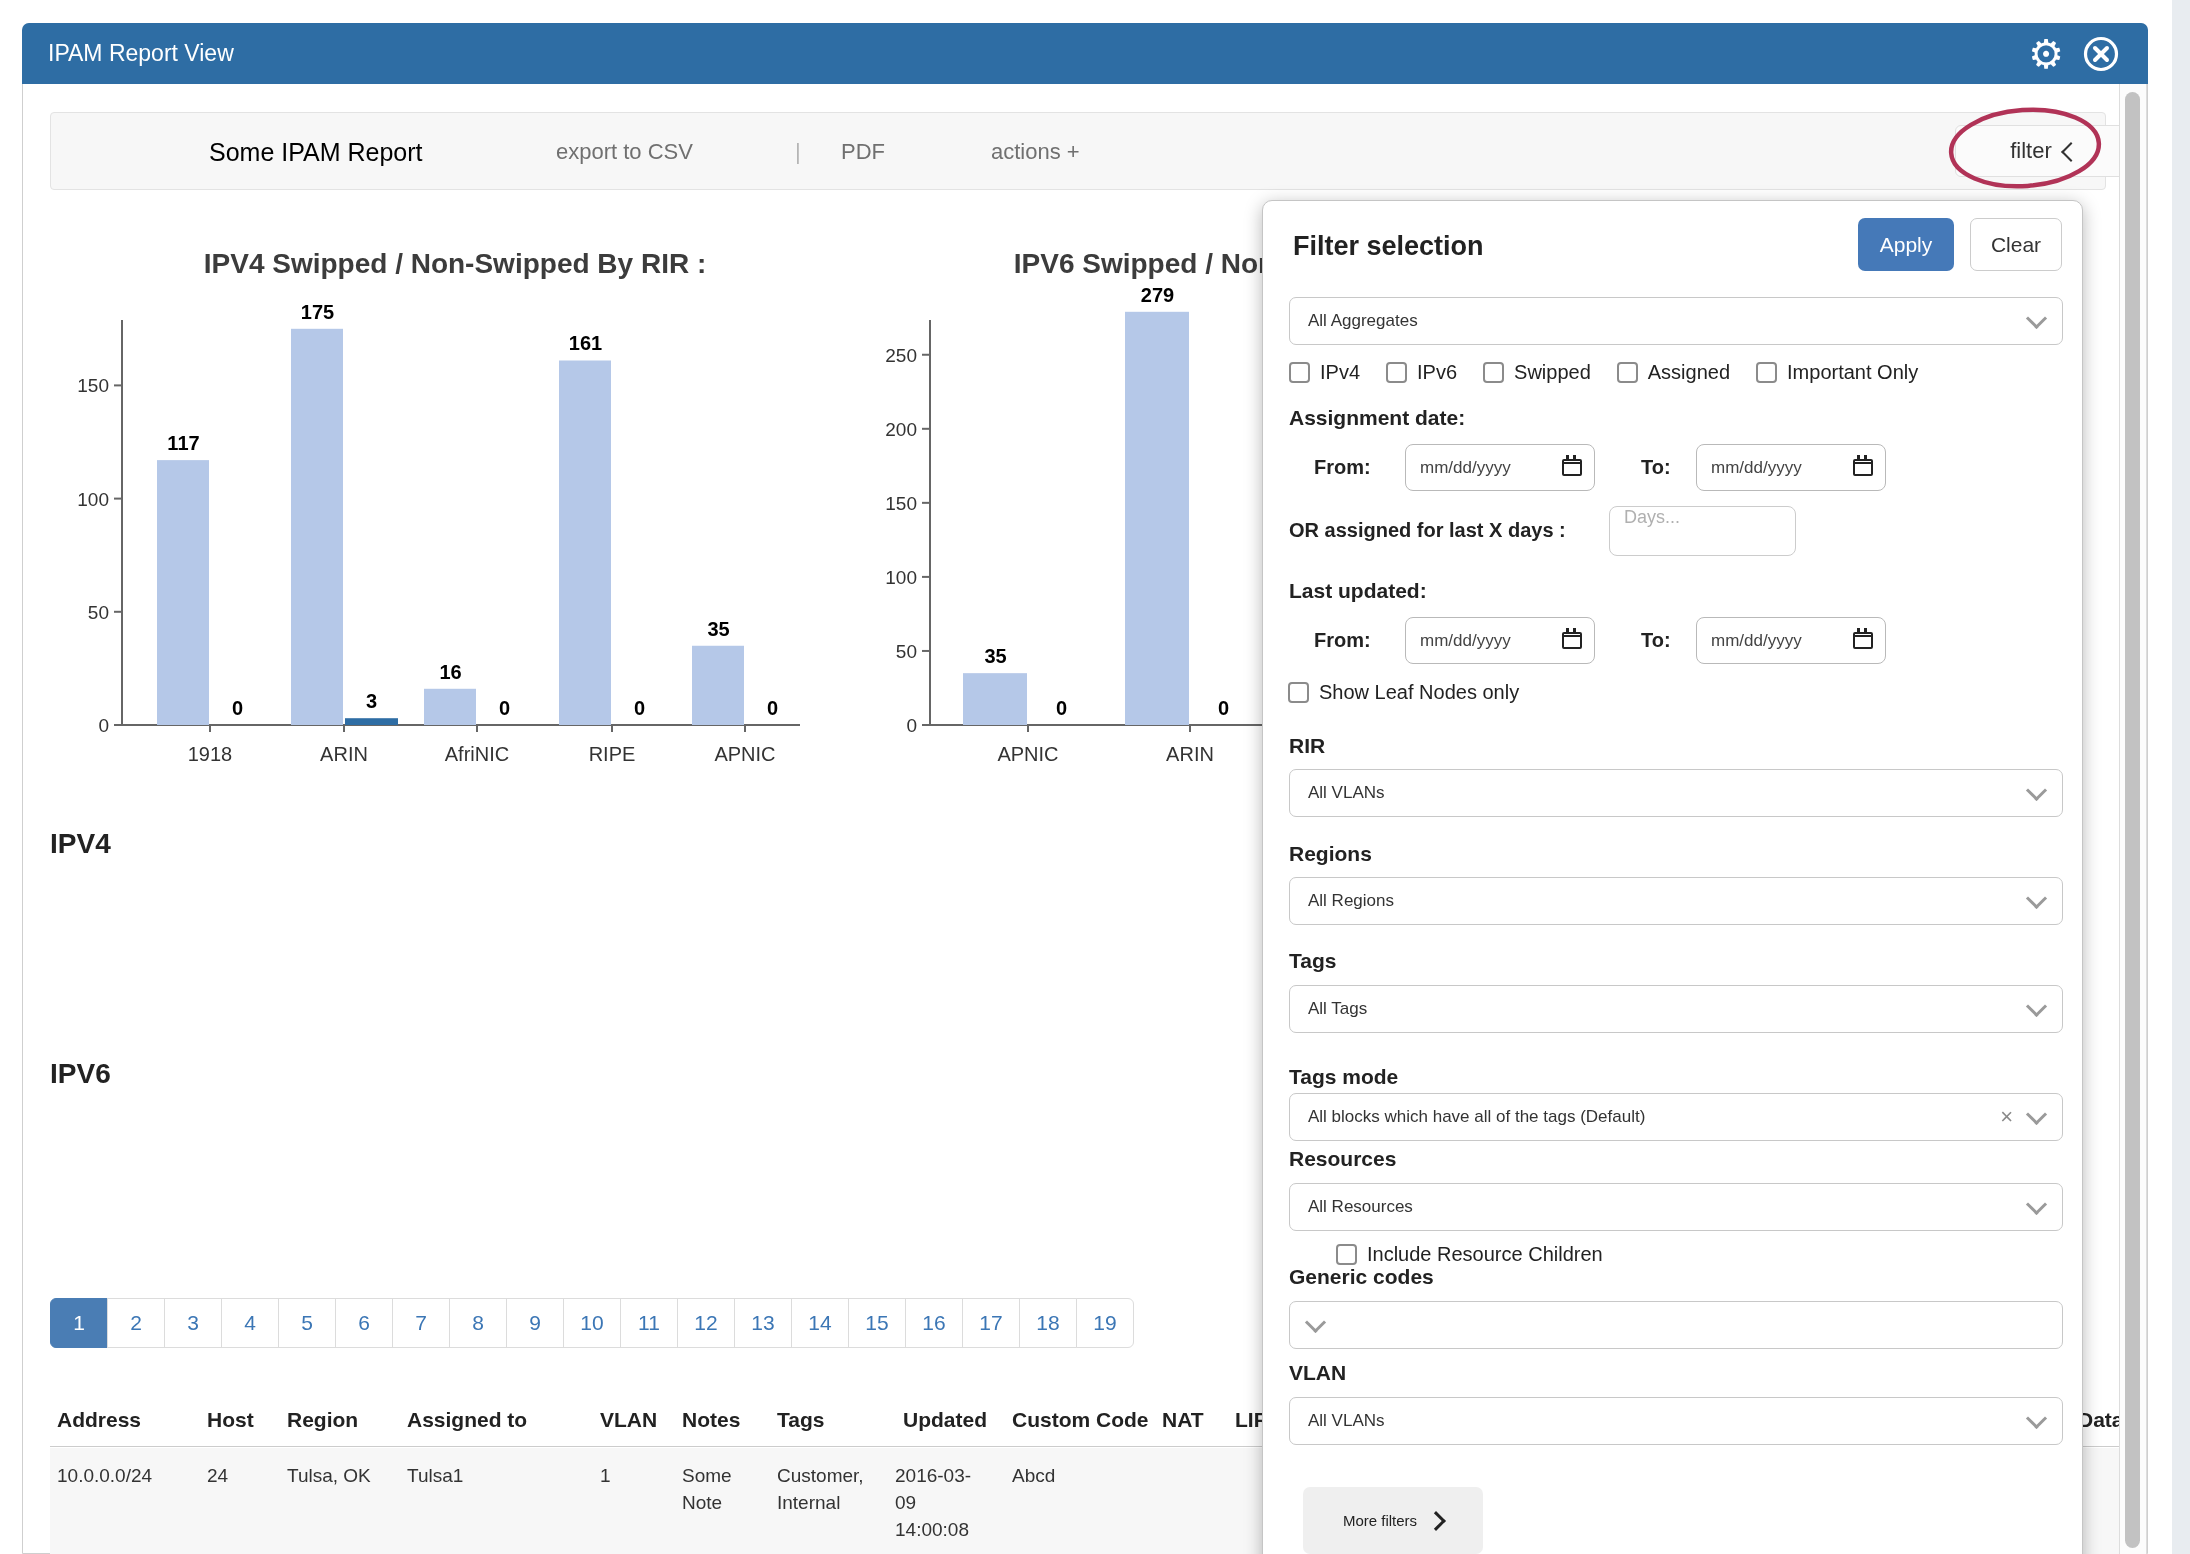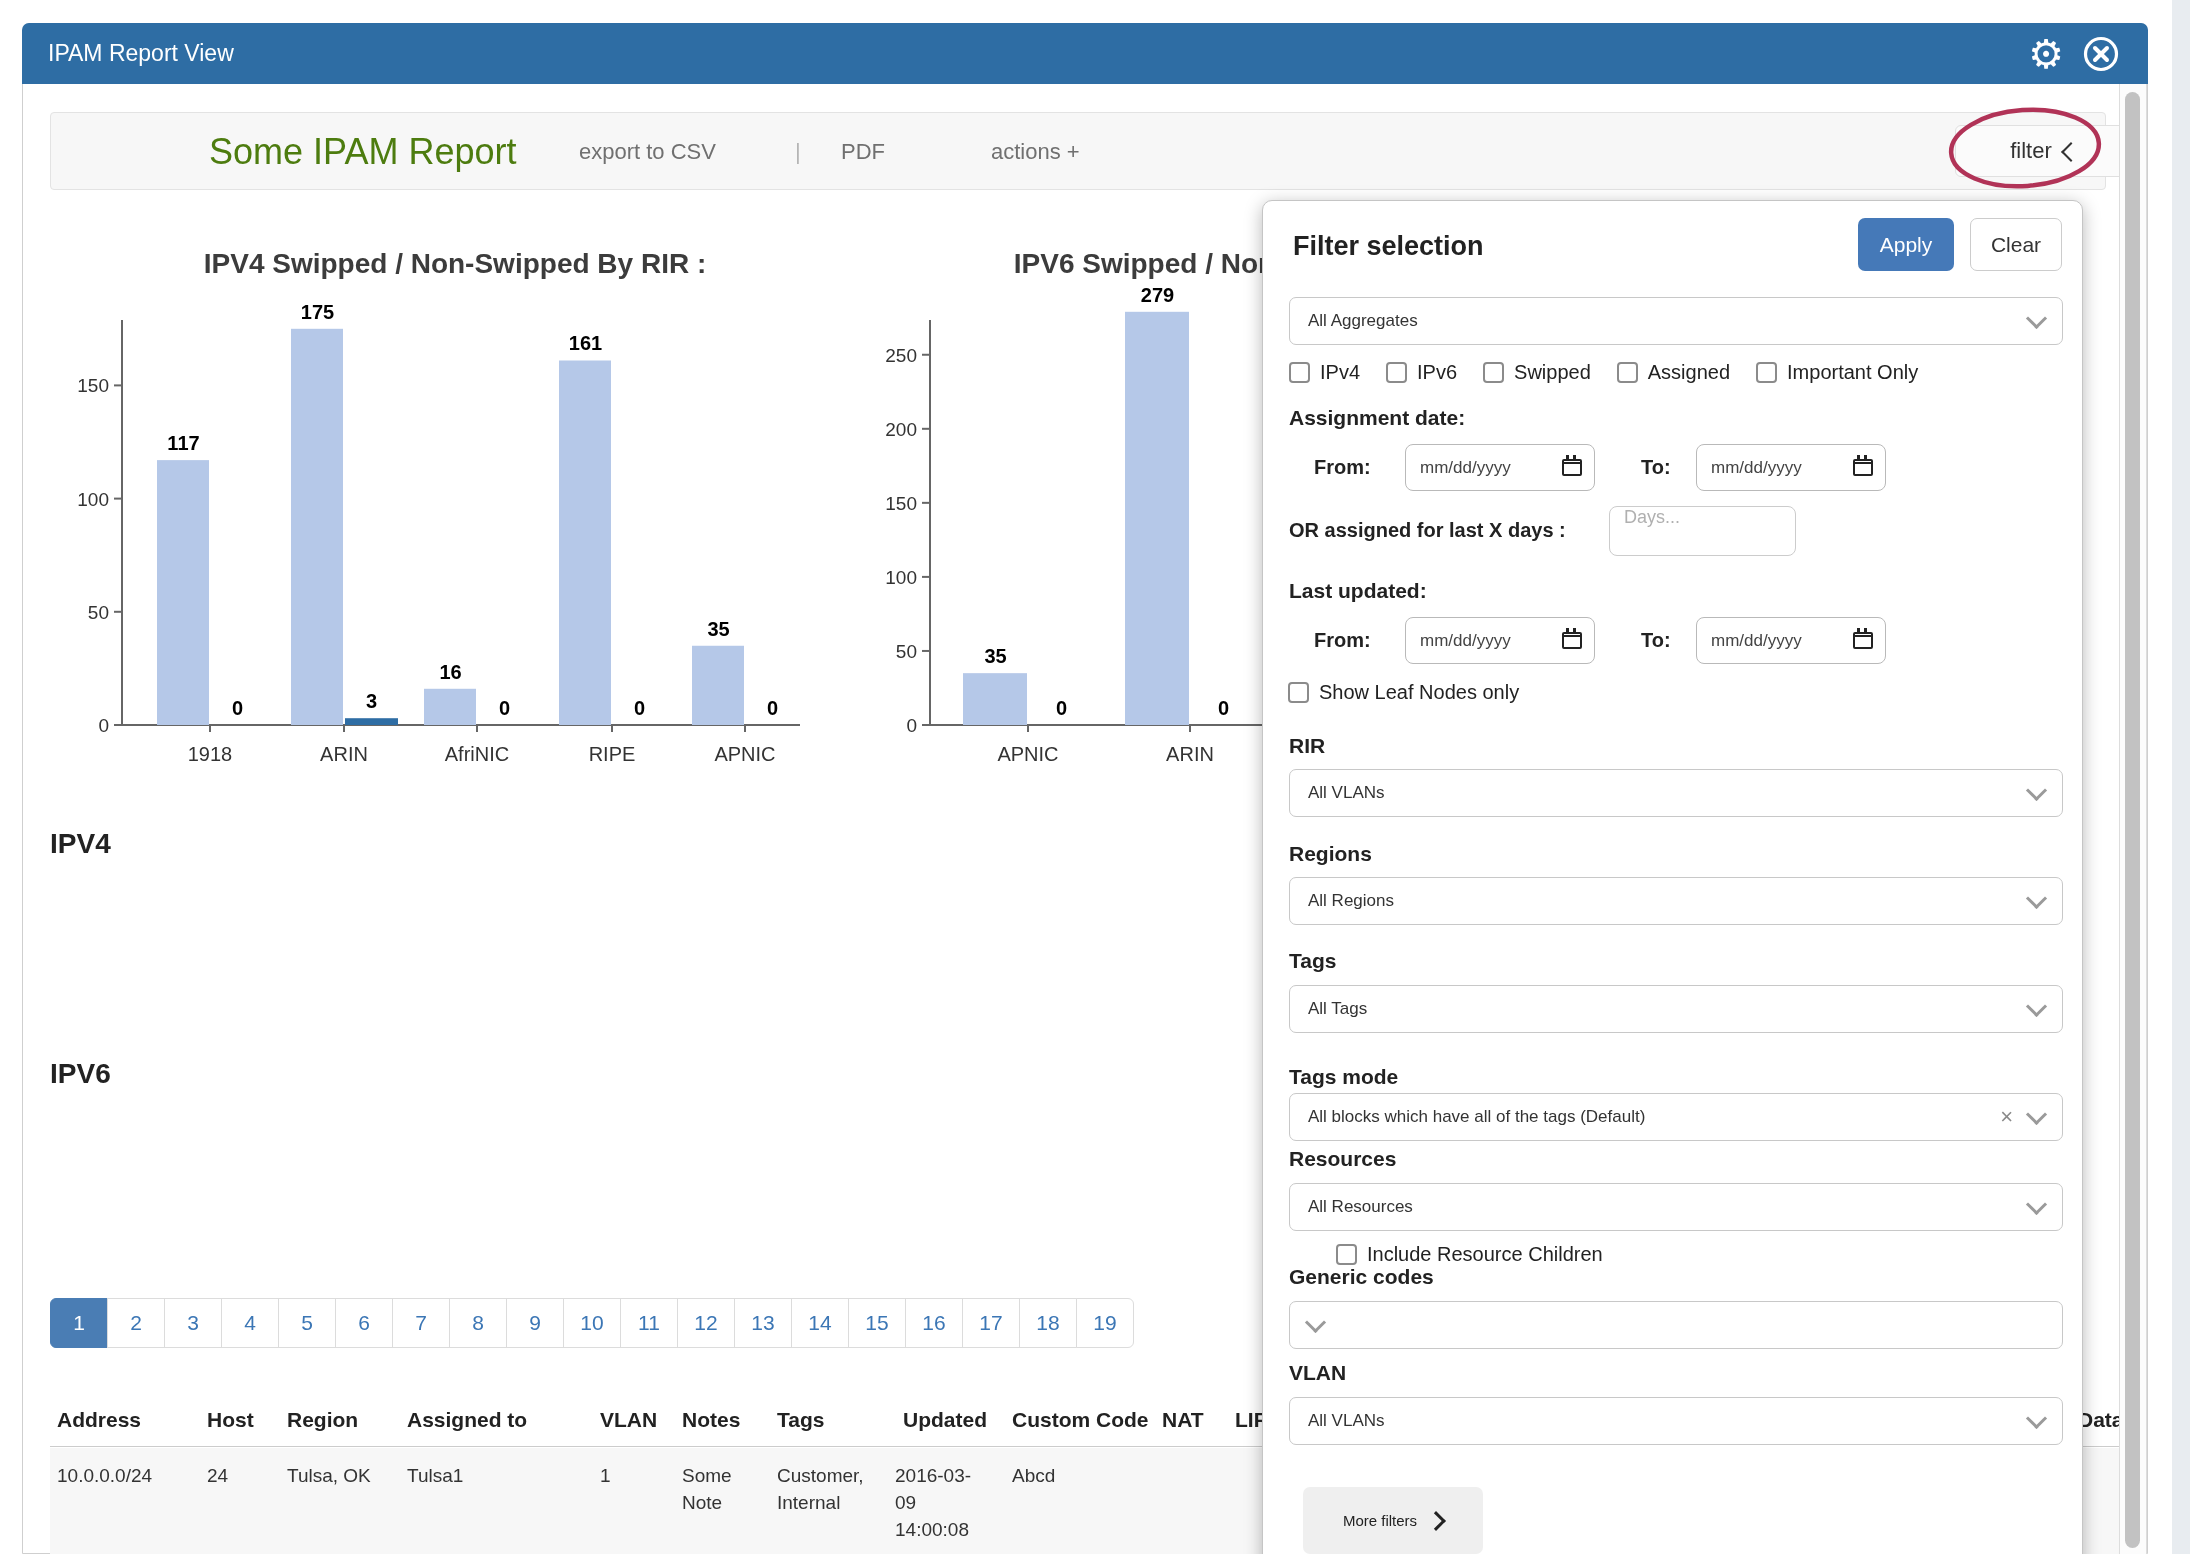--- a/index.html
+++ b/index.html
@@ -20,22 +20,22 @@
     padding:0 28px 0 26px;z-index:2;}
   #titlebar .win-title{color:#fff;font-size:23px;}
   #titlebar .spacer{flex:1;}
   .gear{color:#fff;font-size:40px;line-height:40px;font-family:"DejaVu Sans", sans-serif;margin-right:18px;cursor:pointer;}
   .close-x{cursor:pointer;}
 
   
   #toolbar{left:50px;top:112px;width:2056px;height:78px;background:#f7f7f7;
     border:1px solid #e3e3e3;border-radius:4px;z-index:2;box-sizing:border-box;}
   #toolbar .titem{position:absolute;top:0;height:78px;display:flex;align-items:center;}
-  #report-title{left:158px;font-size:36px;color:#4d7c0f;}
-  #export-csv{left:528px;font-size:22px;color:#707070;cursor:pointer;text-align:right;}
+  #report-title{left:158px;font-size:25px;color:#000000;}
+  #export-csv{left:505px;font-size:22px;color:#707070;cursor:pointer;text-align:right;}
   #tool-divider{left:744px;font-size:22px;color:#b5b5b5;}
   #pdf-link{left:790px;font-size:22px;color:#707070;cursor:pointer;}
   #actions-link{left:940px;font-size:22px;color:#707070;cursor:pointer;}
   #filter-button{left:1904px;top:12px;height:50px;width:176px;background:#fbfbfb;
     border:1px solid #e0e0e0;border-radius:6px;display:flex;align-items:center;justify-content:center;
     gap:12px;font-size:22px;color:#333;cursor:pointer;}
   .chev-left{width:12px;height:12px;border:solid #333;border-width:0 2.5px 2.5px 0;
     transform:rotate(135deg);display:inline-block;margin-top:2px;}
 
   

